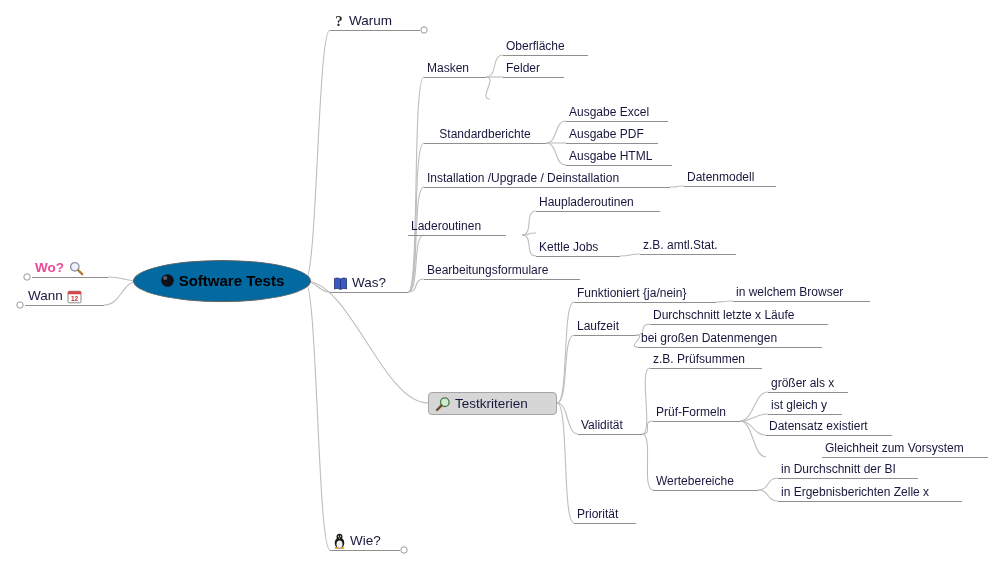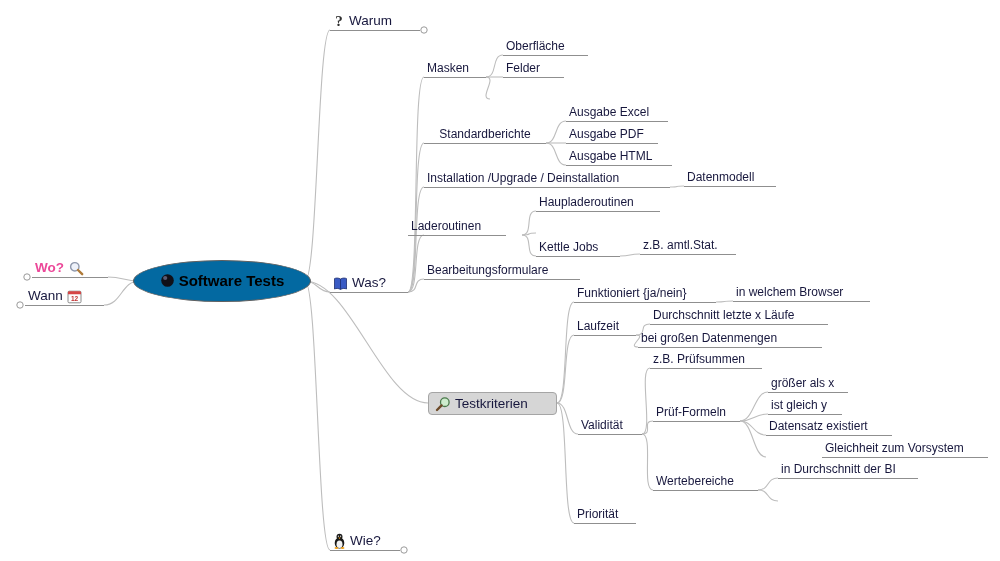--- a/index.html
+++ b/index.html
@@ -211,20 +211,23 @@
     </div>
     <div class="node underline" data-name="node-gleichheit" style="left: 804px; top: 440px; width: 166px; height: 18px; font-size: 12px; margin-left: 18px;">
       <span data-name="node-label">Gleichheit zum Vorsystem</span>
     </div>
     <div class="node underline" data-name="node-wertebereiche" style="left: 653px; top: 473px; width: 105px; height: 18px; font-size: 12px;">
       <span data-name="node-label">Wertebereiche</span>
     </div>
     <div class="node underline" data-name="node-zieltabellen" style="left: 778px; top: 461px; width: 140px; height: 18px; font-size: 12px;">
       <span data-name="node-label">in Durchschnitt der BI</span>
     </div>
+    <div class="node underline" data-name="node-ergebnis" style="left: 778px; top: 484px; width: 184px; height: 18px; font-size: 12px;">
+      <span data-name="node-label">in Ergebnisberichten Zelle x</span>
+    </div>
     <div class="node underline" data-name="node-prioritaet" style="left: 574px; top: 506px; width: 62px; height: 18px; font-size: 12px;">
       <span data-name="node-label">Priorität</span>
     </div>
     <div class="node ellipse" data-name="node-root" style="left: 133px; top: 260px; width: 178px; height: 42px; font-size: 15px;">
       <svg data-name="sphere-icon" width="15" height="15" viewBox="0 0 15 15">
         <circle cx="7.5" cy="7.5" r="6.3" fill="#101018"></circle>
         <circle cx="5.2" cy="5" r="2.1" fill="#5a5a72"></circle>
       </svg>
       <span data-name="node-label">Software Tests</span>
     </div>

